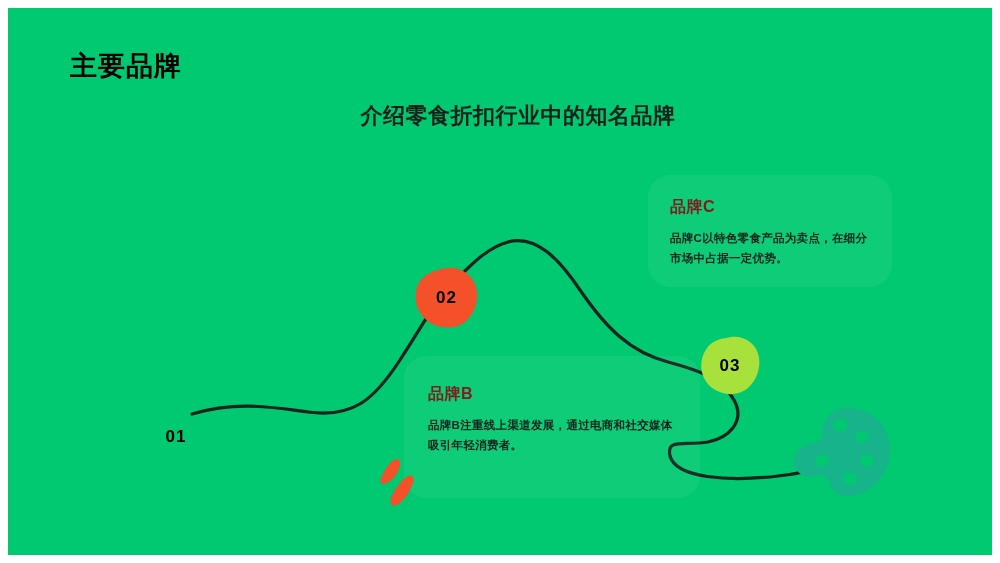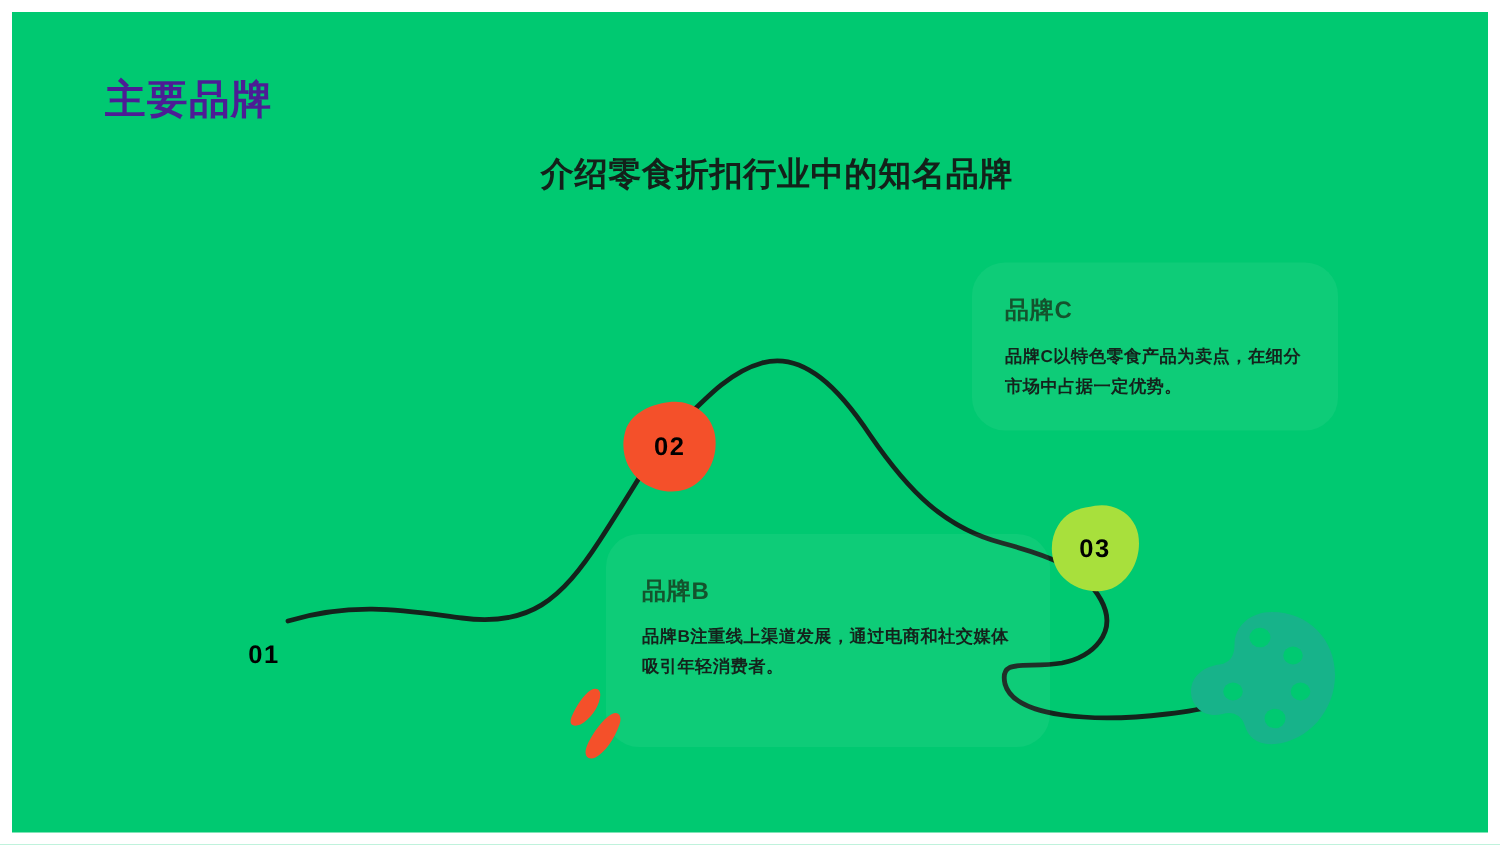--- a/index.html
+++ b/index.html
@@ -25,21 +25,21 @@
     overflow: hidden;
   }
 
   
   #page-title {
     position: absolute;
     left: 62px;
     top: 40px;
     font-size: 27px;
     font-weight: bold;
-    color: #4c1d95;
+    color: #000000;
     letter-spacing: 1px;
     white-space: nowrap;
   }
   #page-subtitle {
     position: absolute;
     left: 0;
     top: 93px;
     width: 1020px;
     text-align: center;
     font-size: 22px;
@@ -53,21 +53,21 @@
   .card {
     position: absolute;
     border-radius: 22px;
   }
   .card.tinted {
     background: rgba(255,255,255,0.055);
   }
   .card-title {
     font-size: 16px;
     font-weight: bold;
-    color: #14532d;
+    color: #7f1d1d;
     margin: 0 0 11px 0;
     letter-spacing: 0.5px;
   }
   .card-body {
     font-size: 11.5px;
     color: #14231C;
     line-height: 1.72;
     margin: 0;
     letter-spacing: 0.3px;
     font-weight: bold;

